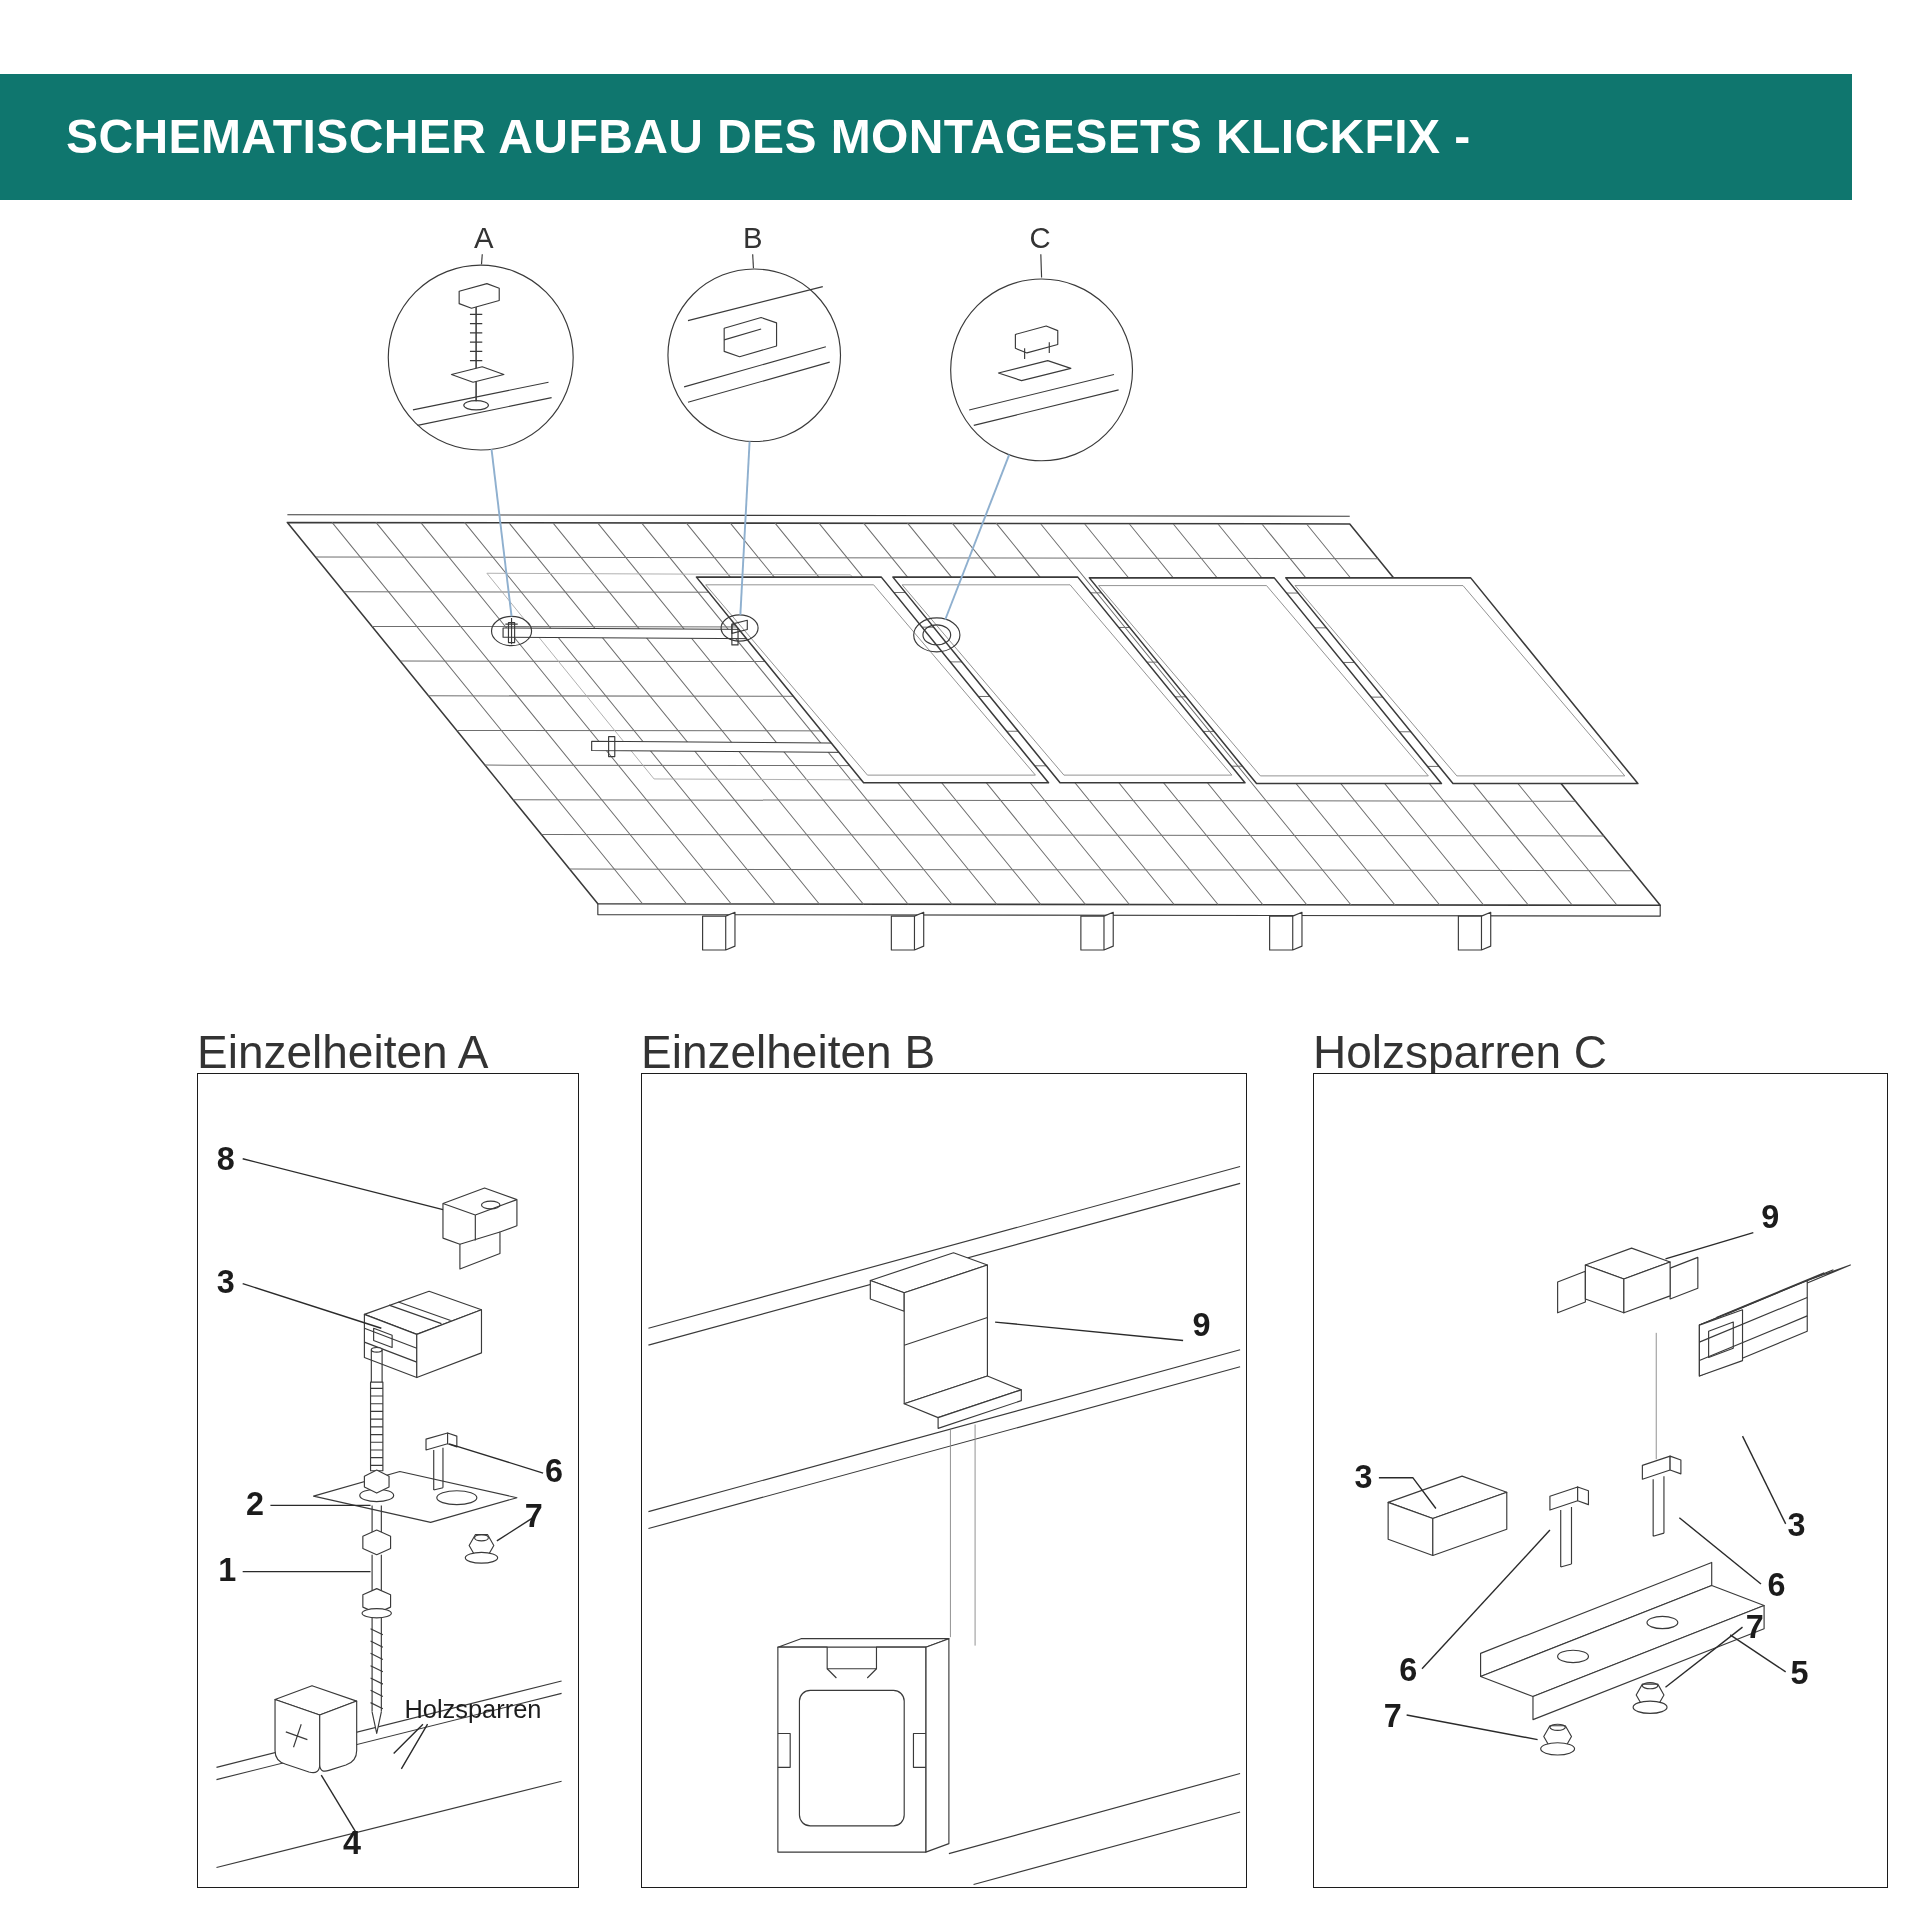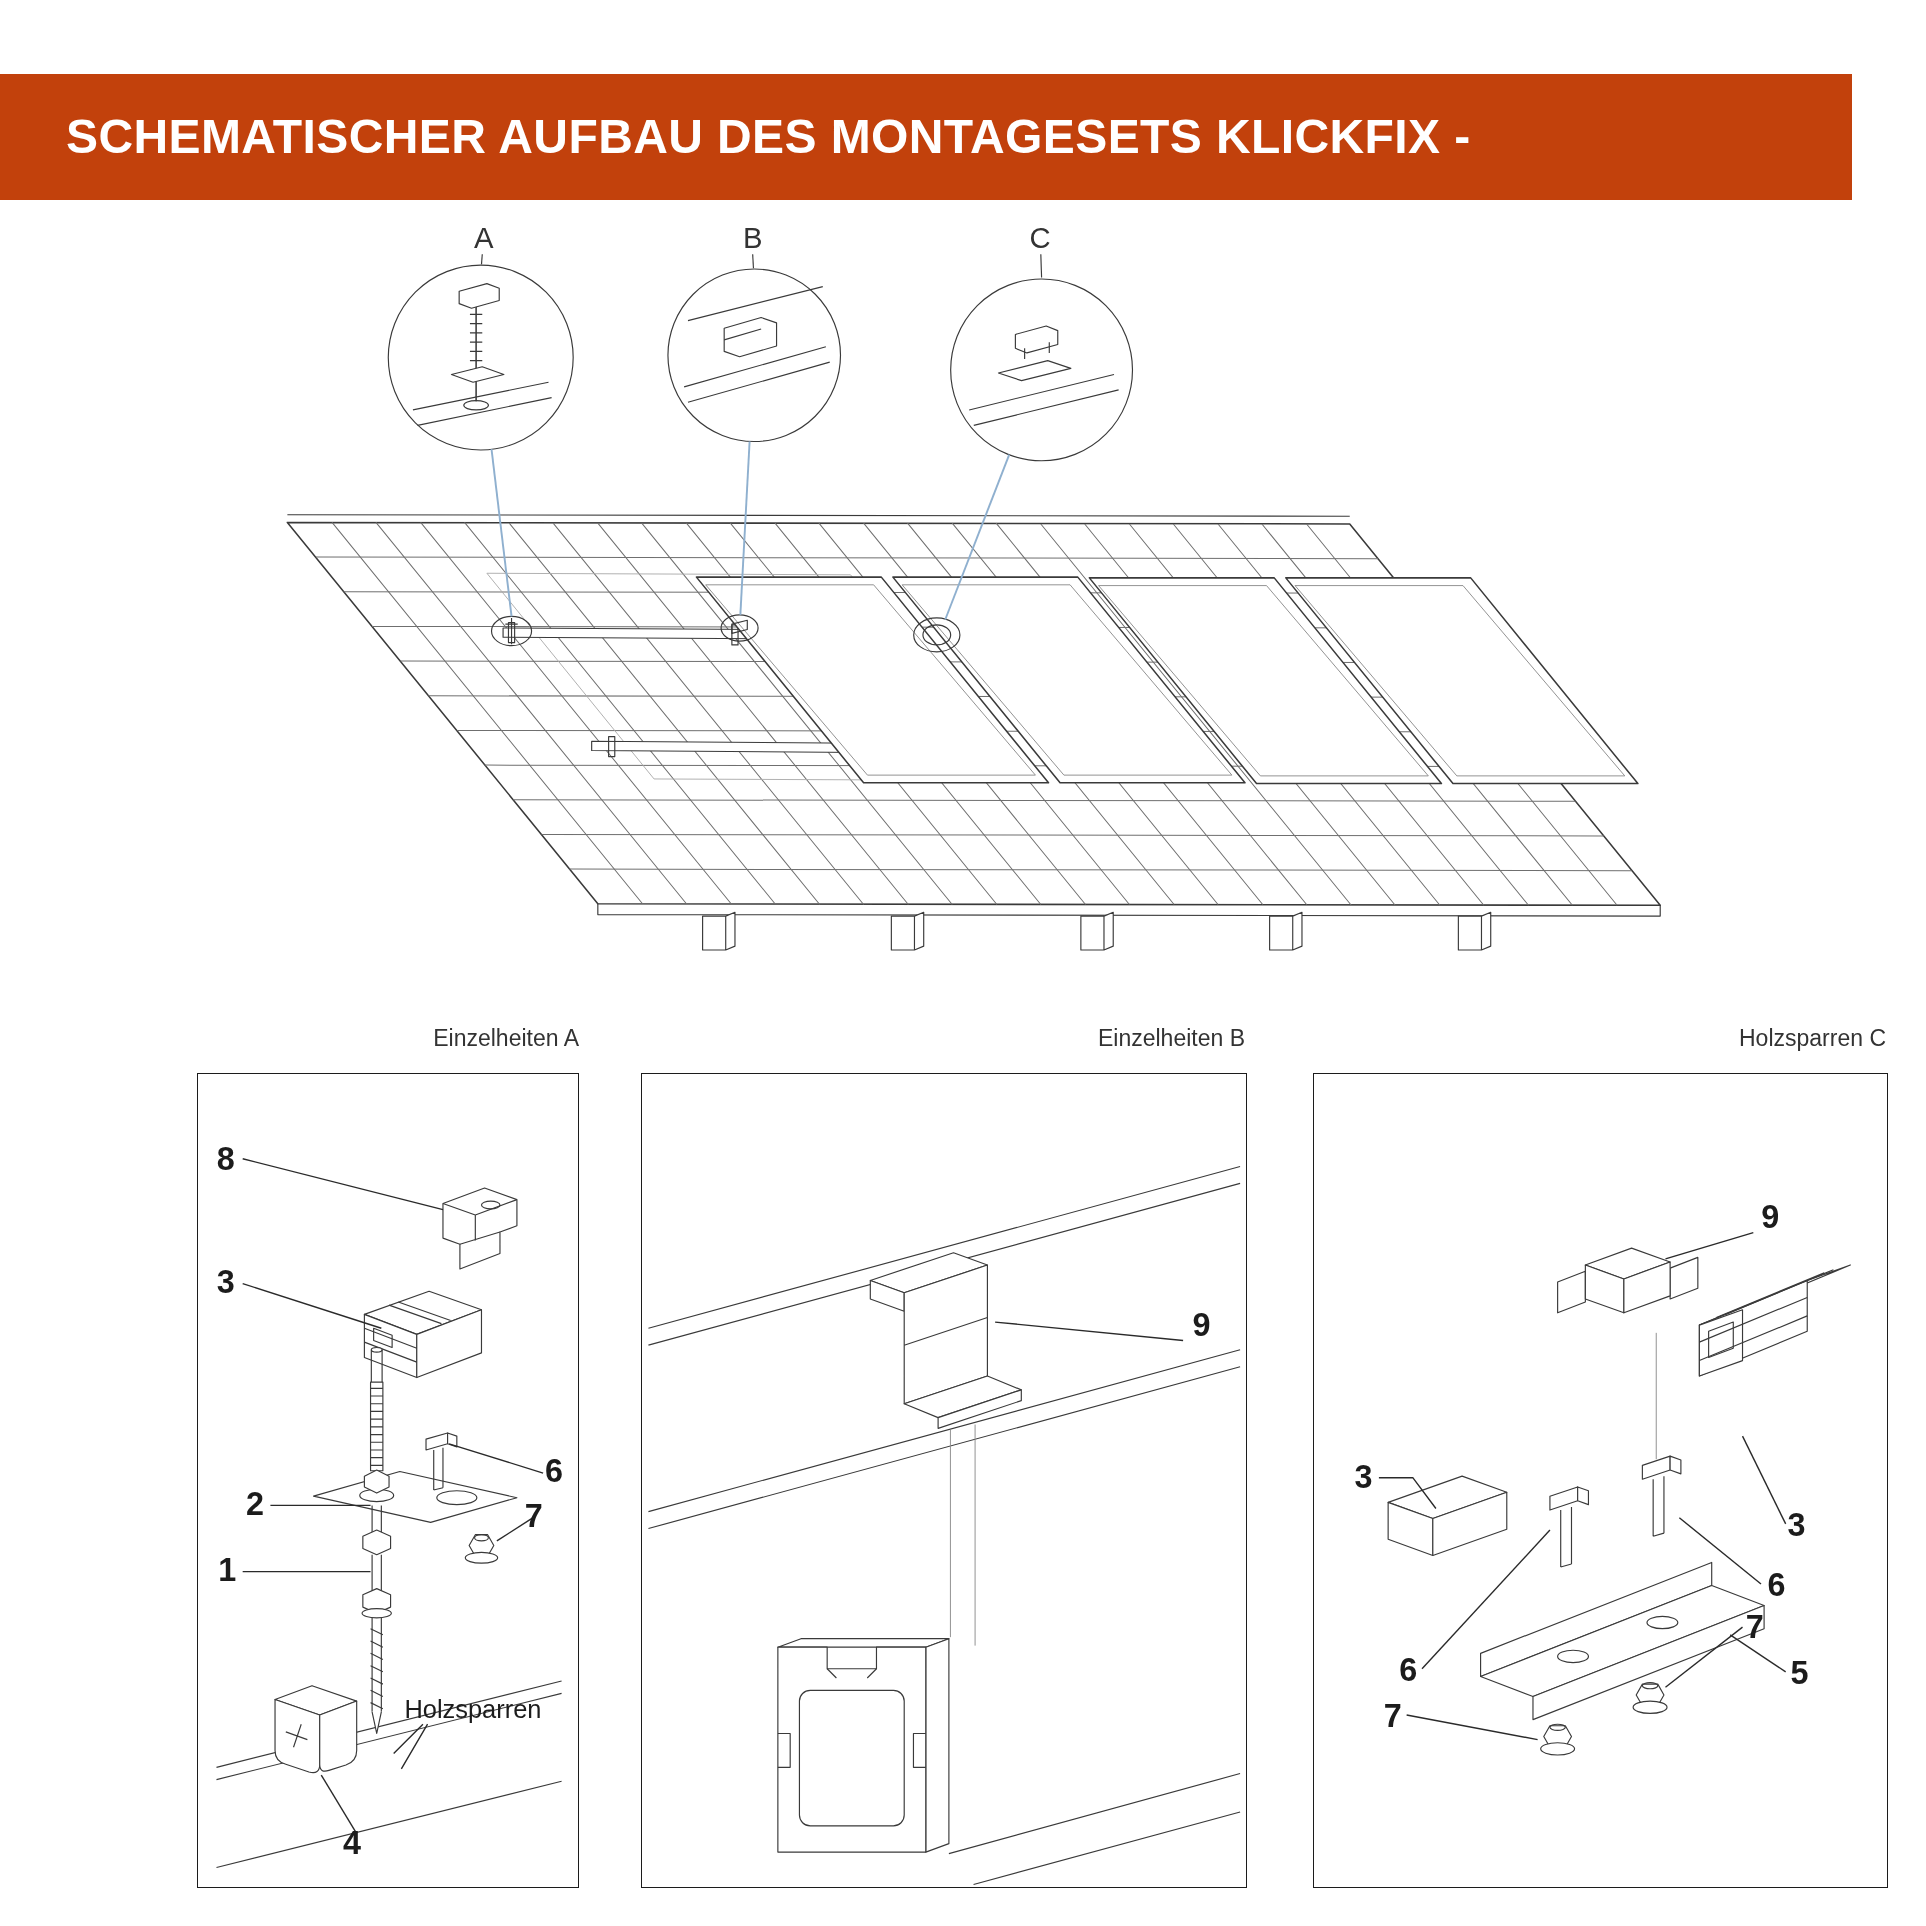--- a/index.html
+++ b/index.html
@@ -1,27 +1,27 @@
 <!DOCTYPE html>
 <html style="font-size:12.3px"><head>
 <meta charset="utf-8">
 <style>
   *{box-sizing:border-box}
   html,body{margin:0;padding:0}
   body{width:1926px;height:1926px;background:#fff;position:relative;overflow:hidden;
        font-family:"Liberation Sans",sans-serif}
 
-  .banner{position:absolute;left:0;top:74px;width:1852px;height:126px;background:#c2410c;
+  .banner{position:absolute;left:0;top:74px;width:1852px;height:126px;background:#0f766e;
           color:#fff;display:flex;flex-direction:column;justify-content:center;
           padding-left:66px;font-weight:bold;font-size:48px;line-height:1.26;
           letter-spacing:0.4px;white-space:nowrap}
 
   svg.overview{position:absolute;left:0;top:208px;display:block}
 
-  .dtitle{position:absolute;top:1025px;font-size:23px;color:#333;text-align:right}
+  .dtitle{position:absolute;top:1025px;font-size:46px;color:#333;text-align:left}
   #title-a{left:197px;width:382px}
   #title-b{left:641px;width:604px}
   #title-c{left:1313px;width:573px}
 
   .dbox{position:absolute;top:1073px;height:815px;border:1.5px solid #1c1c1c;background:#fff}
   #box-a{left:197px;width:382px}
   #box-b{left:641px;width:606px}
   #box-c{left:1313px;width:575px}
   .dbox svg{position:absolute;left:0;top:0;display:block}
 

